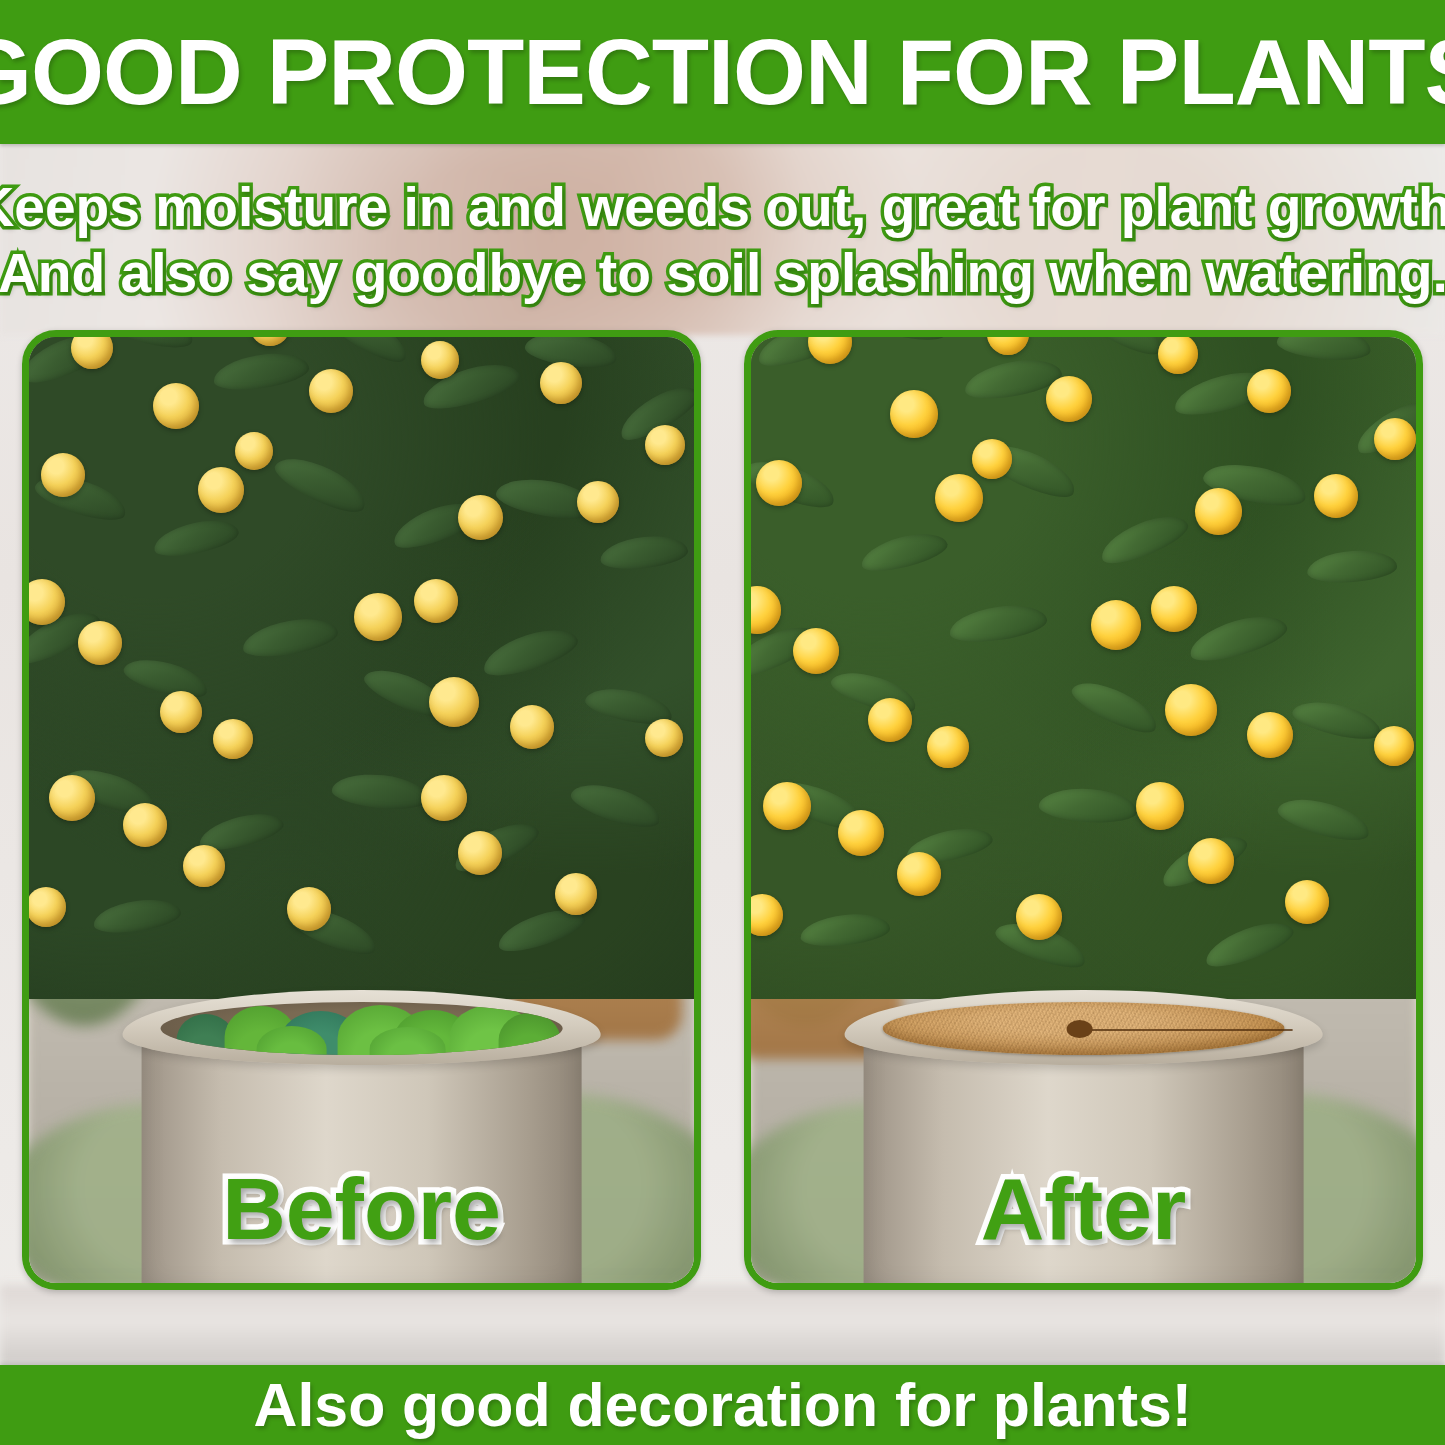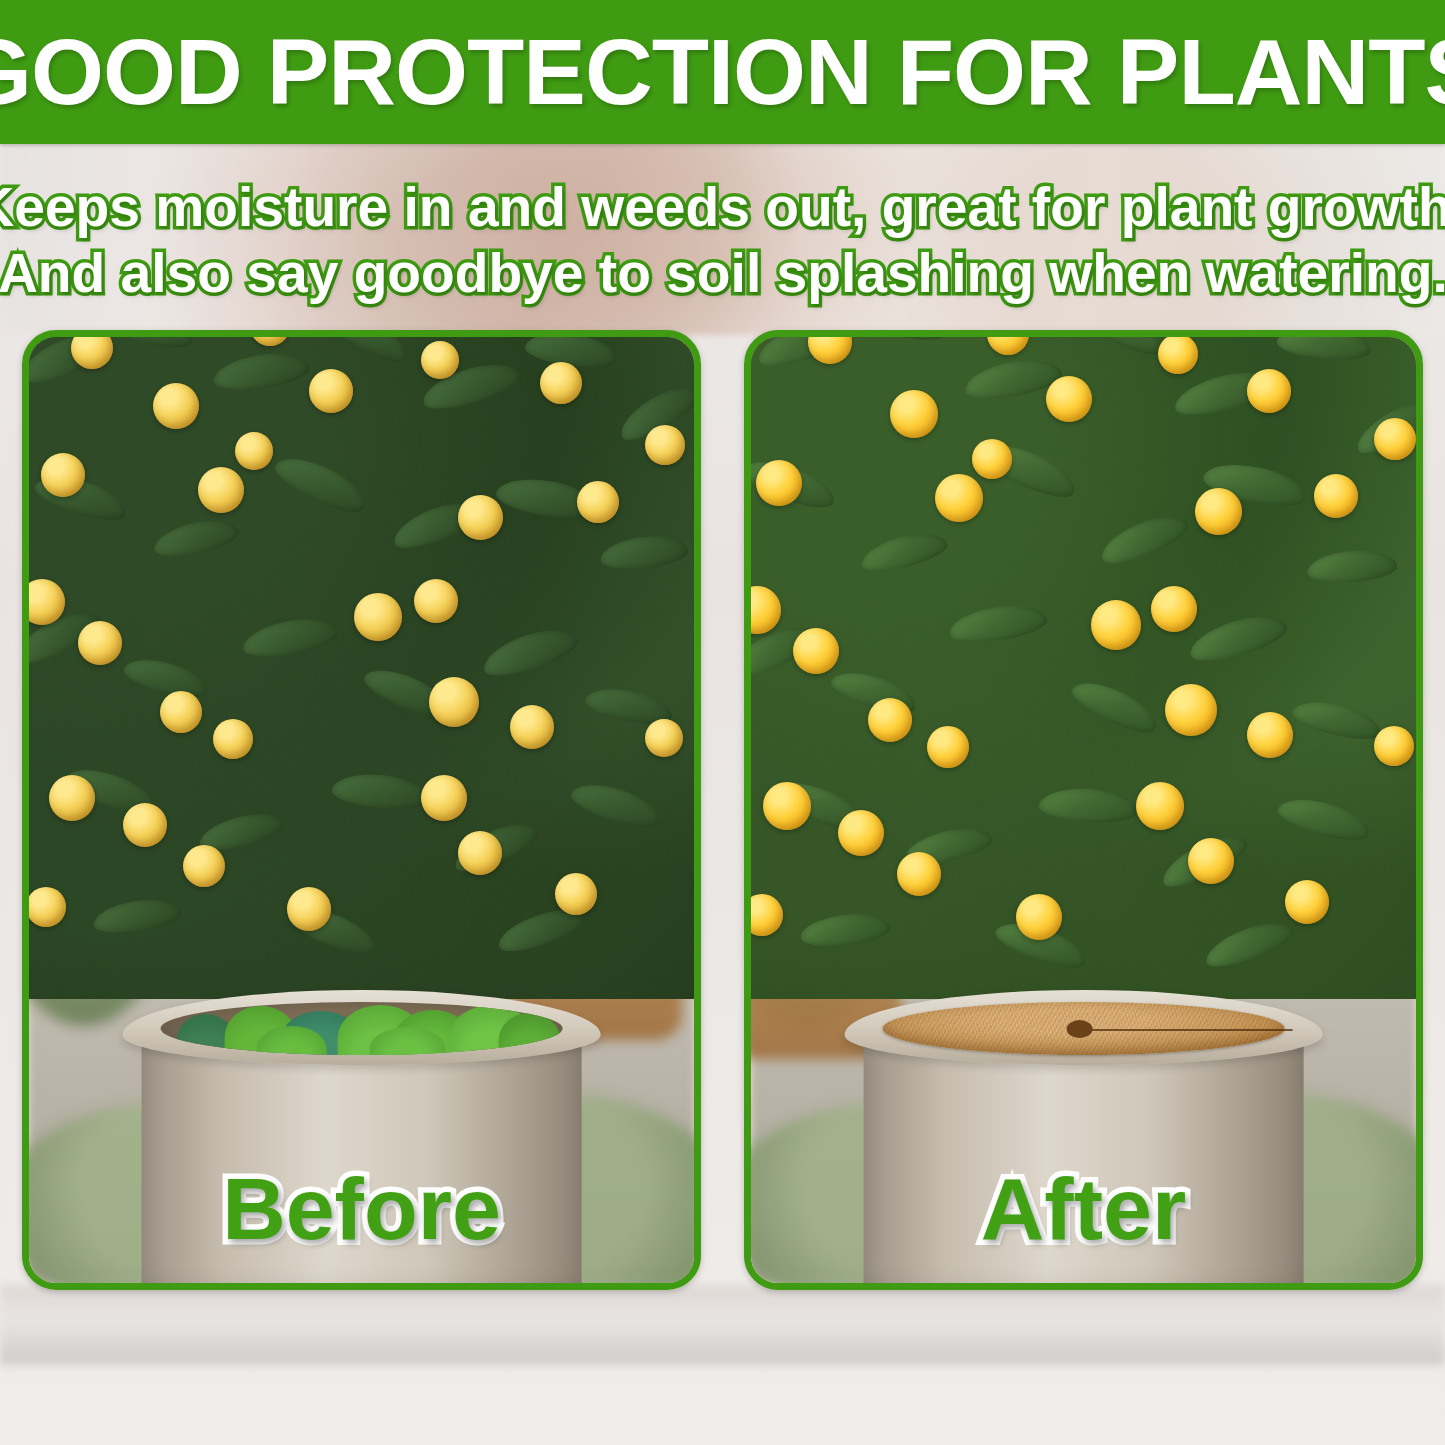--- a/index.html
+++ b/index.html
@@ -436,14 +436,17 @@
               <div class="slit"></div>
               <div class="hole"></div>
             </div>
           </div>
         </div>
       </div>
       <div class="caption">After</div>
     </div>
   </div>
 
+  <div class="banner-bottom">
+    <div class="txt">Also good decoration for plants!</div>
+  </div>
 
 </div>
 
 </body></html>

